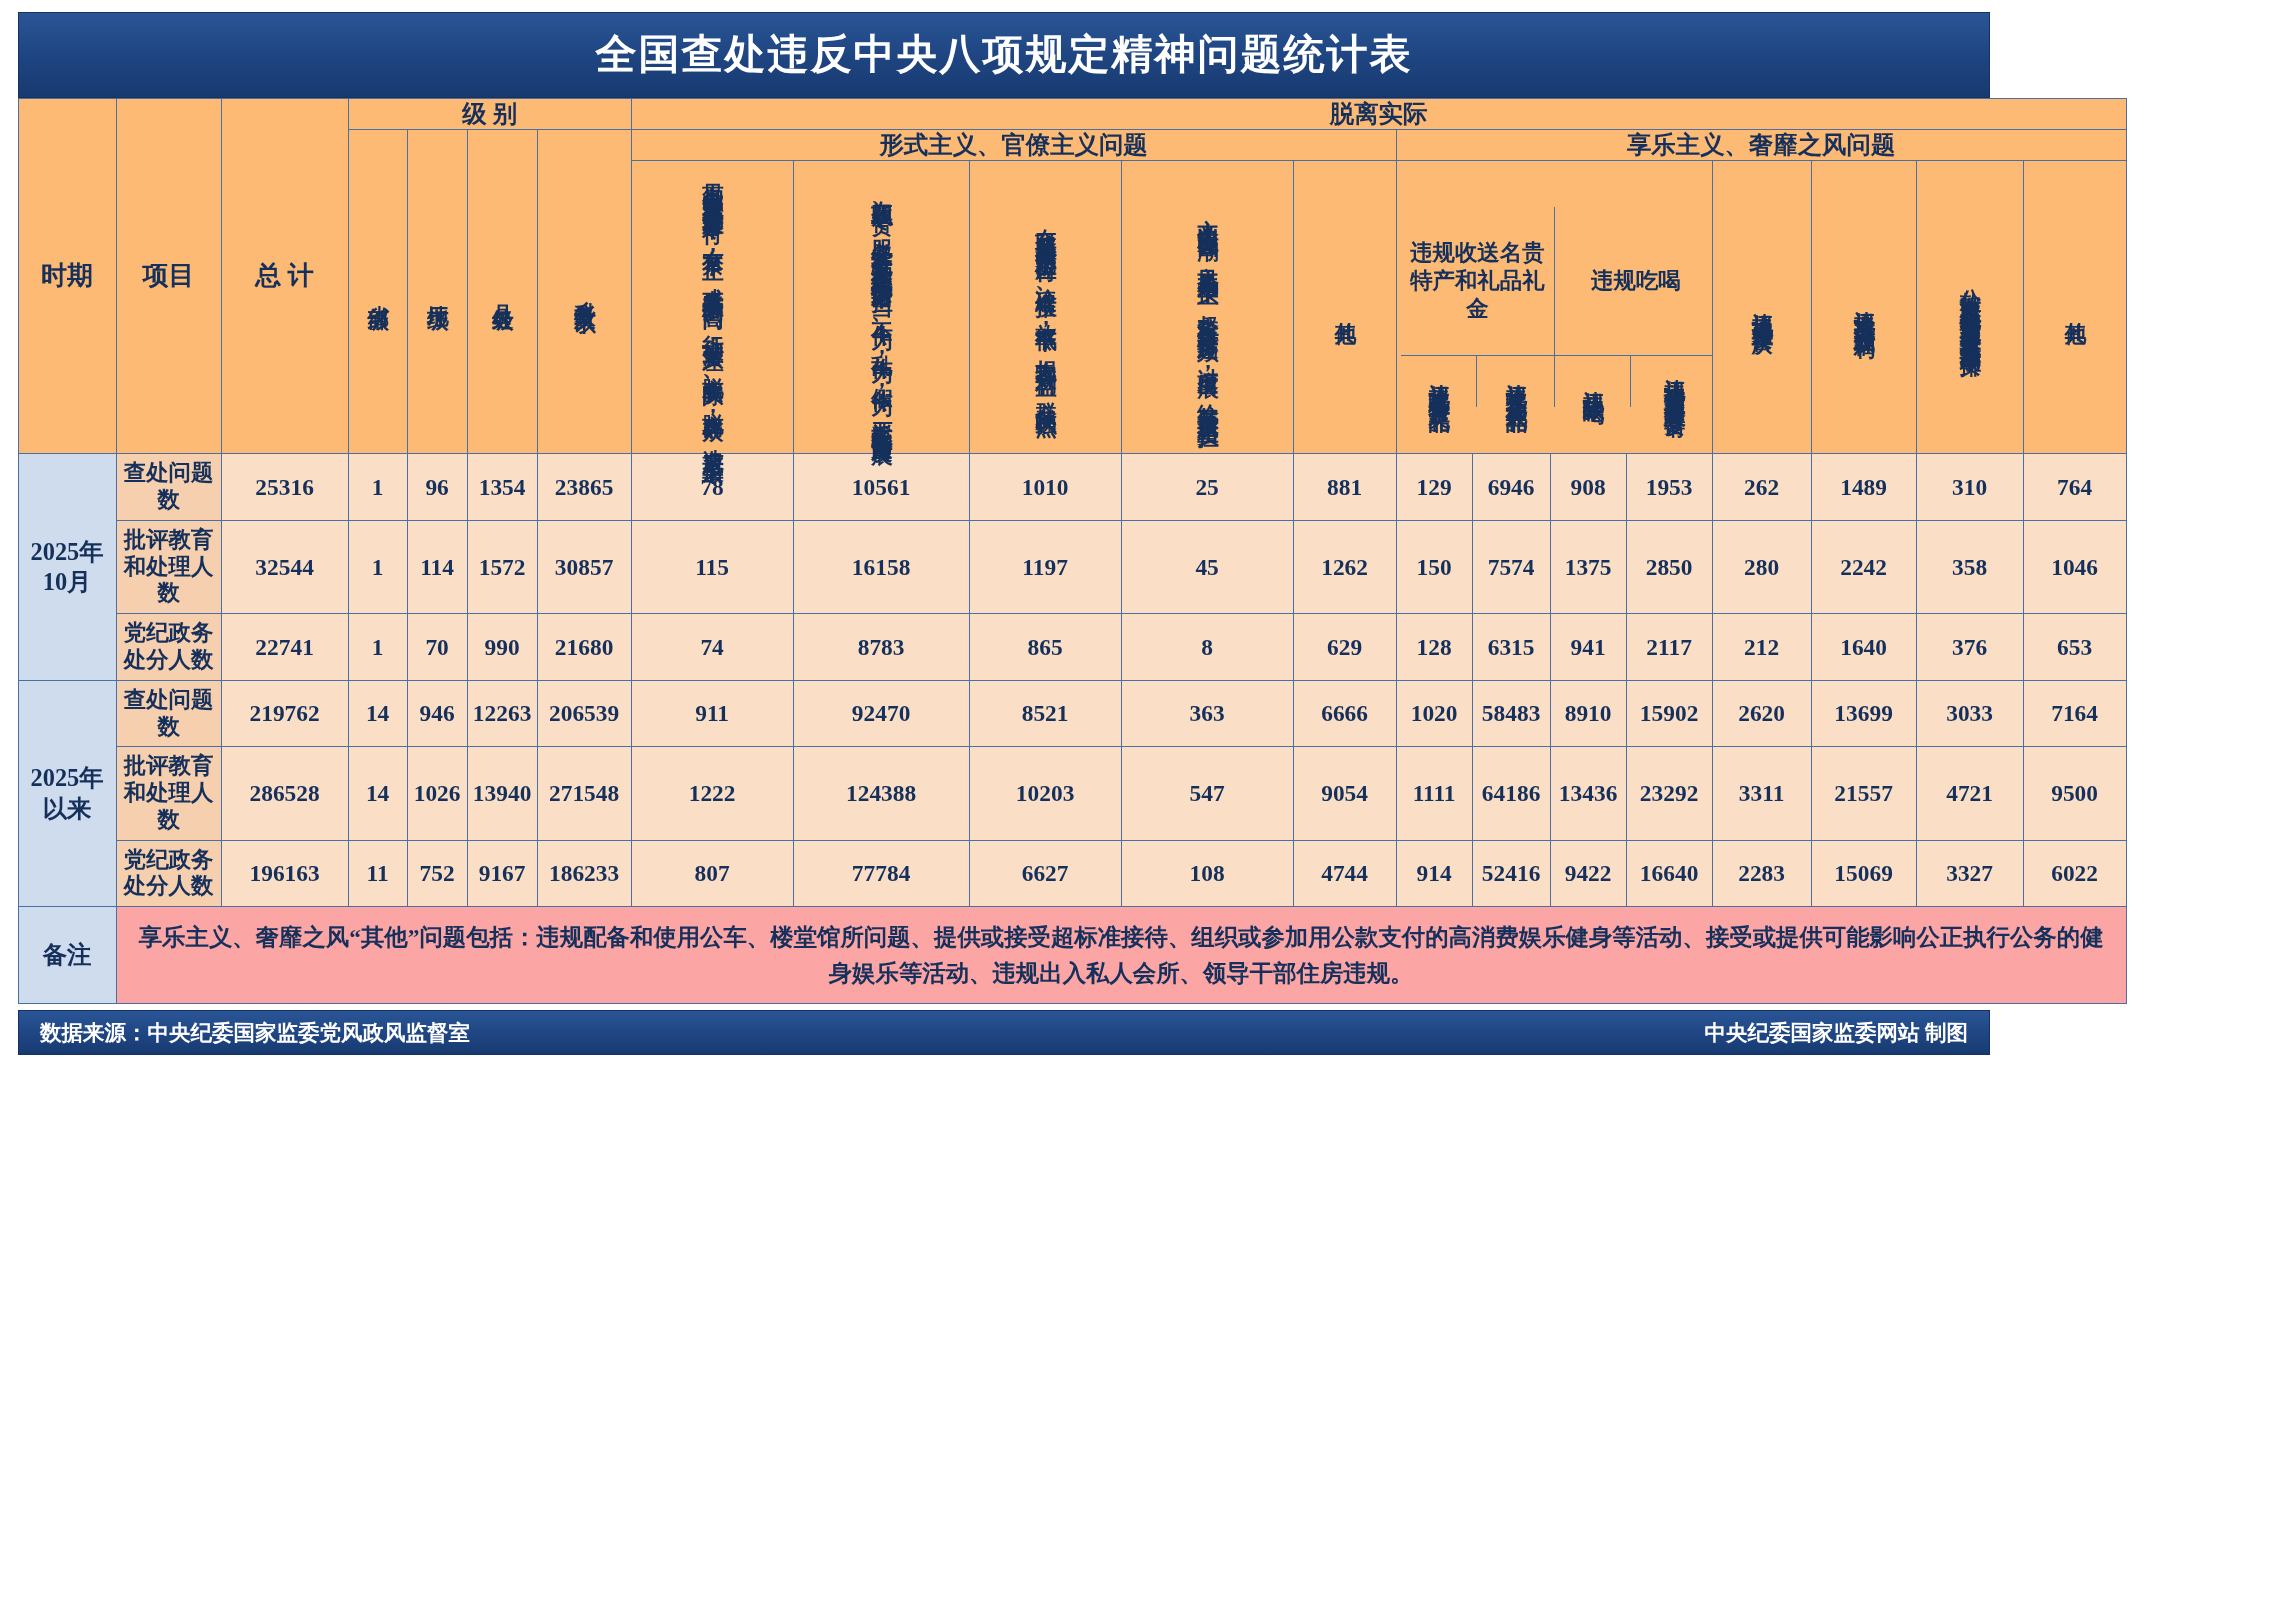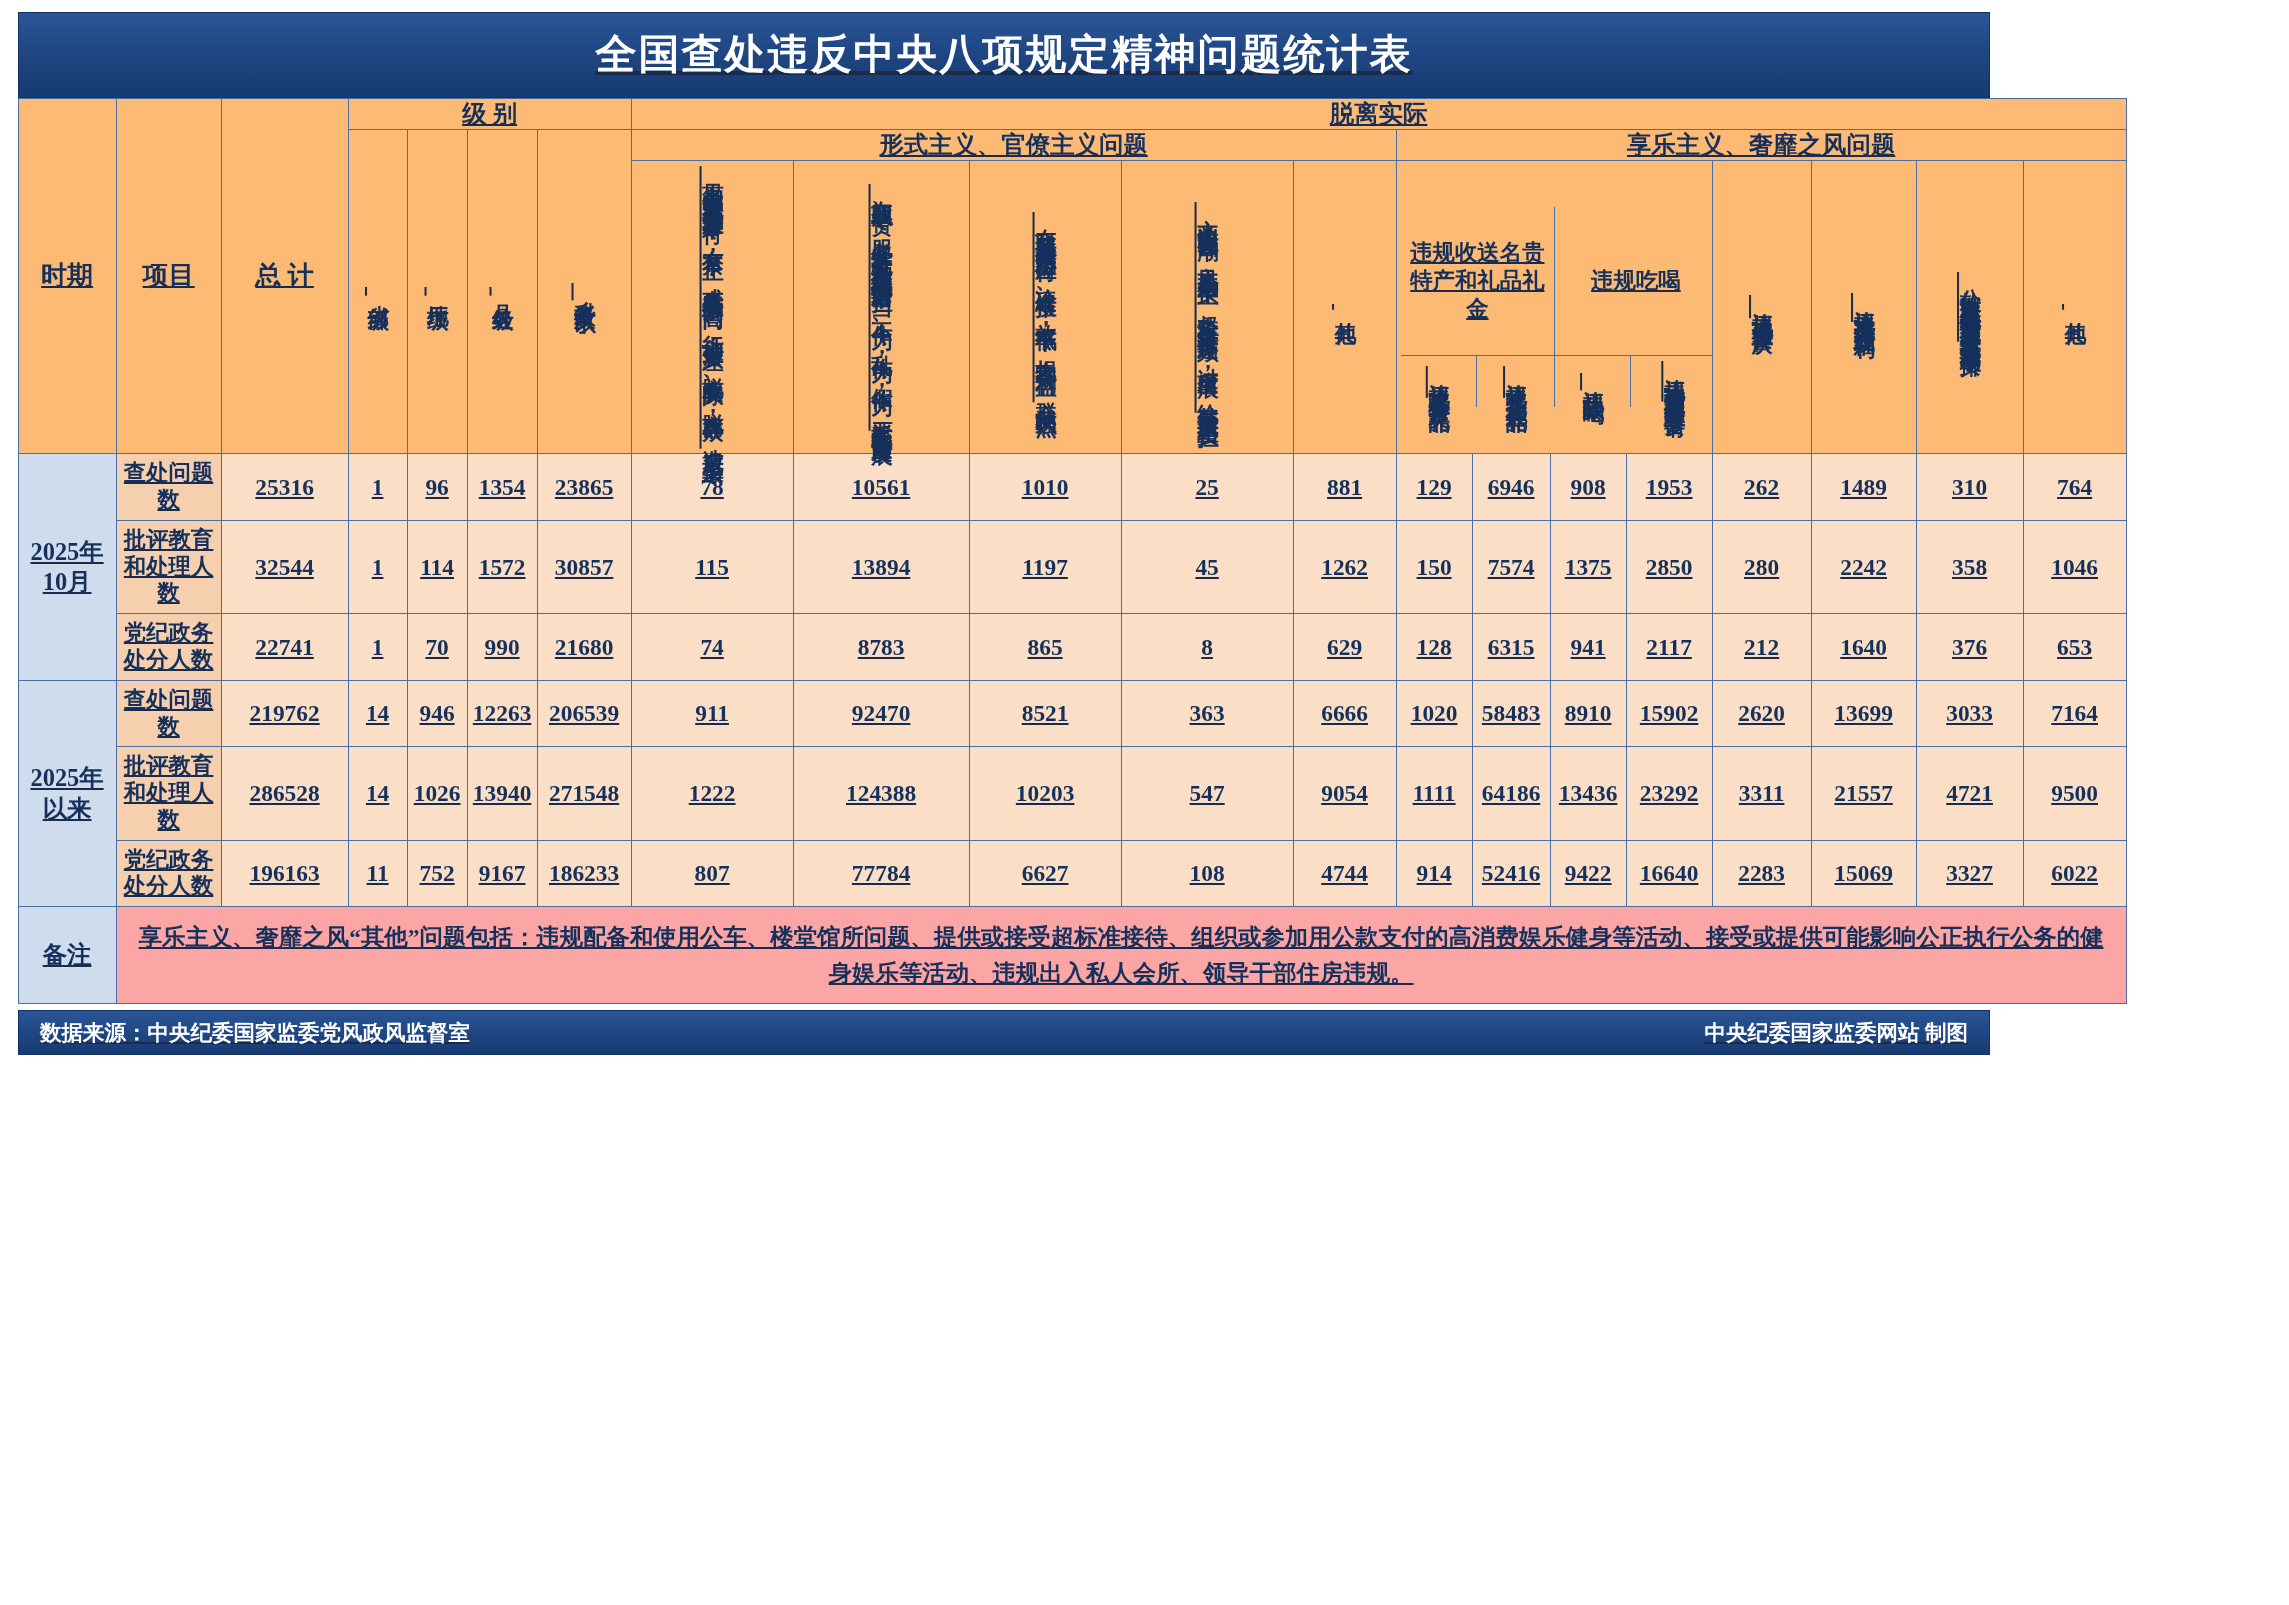--- a/index.html
+++ b/index.html
@@ -13,21 +13,20 @@
     font-family: "Liberation Serif", "DejaVu Serif", serif;
     color: #1a2b4a;
     overflow: hidden;
   }
   .page {
     width: 2008px;
     height: 1605px;
     position: relative;
     box-sizing: border-box;
     padding: 11.7px 17.6px 0 17.6px;
-    text-decoration: underline;
   }
   .title-bar {
     height: 84px;
     background: linear-gradient(to bottom, #2a5596 0%, #1e4480 55%, #173a70 100%);
     display: flex;
     align-items: center;
     justify-content: center;
     color: #ffffff;
     font-size: 41px;
     font-weight: bold;
@@ -318,21 +317,21 @@
       <td class="num">764</td>
     </tr>
     <tr>
       <td class="item">批评教育和处理人数</td>
       <td class="num">32544</td>
       <td class="num">1</td>
       <td class="num">114</td>
       <td class="num">1572</td>
       <td class="num">30857</td>
       <td class="num">115</td>
-      <td class="num">13894</td>
+      <td class="num">16158</td>
       <td class="num">1197</td>
       <td class="num">45</td>
       <td class="num">1262</td>
       <td class="num">150</td>
       <td class="num">7574</td>
       <td class="num">1375</td>
       <td class="num">2850</td>
       <td class="num">280</td>
       <td class="num">2242</td>
       <td class="num">358</td>

